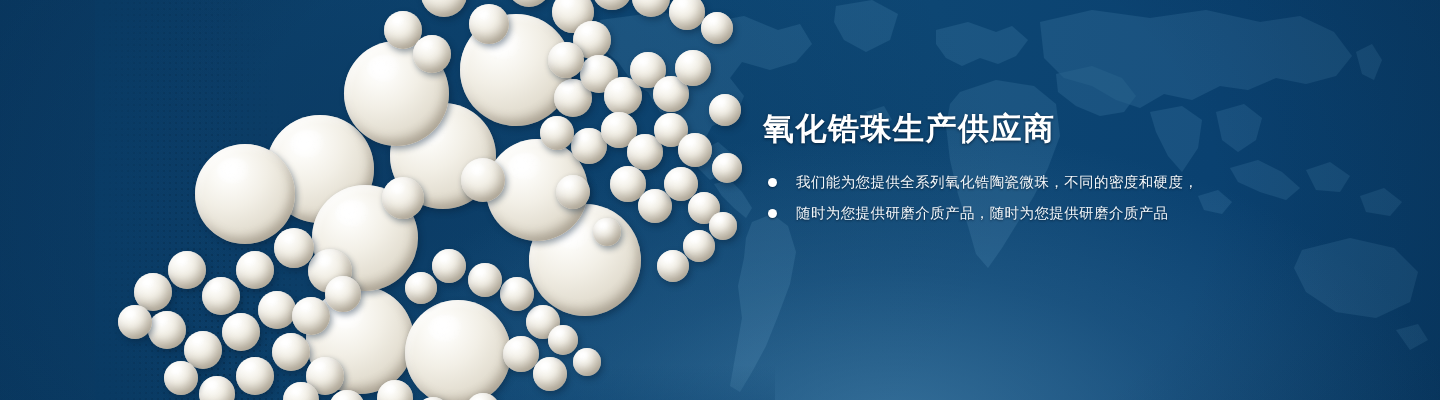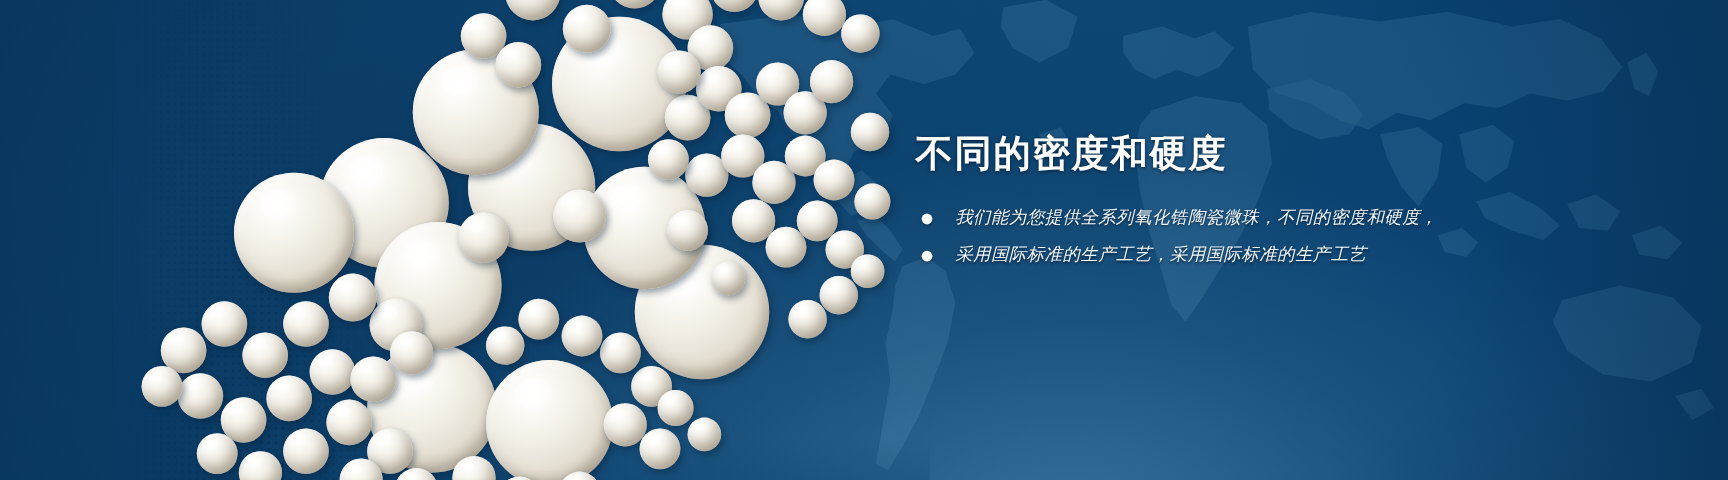--- a/index.html
+++ b/index.html
@@ -149,21 +149,20 @@
     text-shadow: 0 1px 3px rgba(2,20,40,0.75);
     white-space: nowrap;
   }
   .bullets {
     position: absolute;
     top: 170px;
     left: 5px;
     margin: 0;
     padding: 0;
     list-style: none;
-    font-style: italic;
   }
   .bullet {
     position: relative;
     padding-left: 28px;
     margin-bottom: 7px;
     font-size: 14.5px;
     line-height: 24px;
     color: #f3f7fa;
     letter-spacing: 0.4px;
     text-shadow: 0 1px 2px rgba(2,20,40,0.65);
@@ -323,27 +322,27 @@
         <div class="bead" style="left: 23px; top: 335px; width: 34px; height: 34px; z-index: 966;"></div>
         <div class="bead" style="left: 69px; top: 391px; width: 34px; height: 34px; z-index: 966;"></div>
       </div>
     <div class="halftone"></div>
     <div class="photo-fade"></div>
   </div>
 
   <div class="bg-vignette"></div>
 
   <div class="content">
-    <h1 class="headline">不同的密度和硬度</h1>
+    <h1 class="headline">氧化锆珠生产供应商</h1>
 
     <ul class="bullets" id="bullet-list">
         <li class="bullet">
           <span class="bullet-dot"></span>
           <span class="bullet-line">我们能为您提供全系列氧化锆陶瓷微珠，不同的密度和硬度，</span>
         </li>
         <li class="bullet">
           <span class="bullet-dot"></span>
-          <span class="bullet-line">采用国际标准的生产工艺，采用国际标准的生产工艺</span>
+          <span class="bullet-line">随时为您提供研磨介质产品，随时为您提供研磨介质产品</span>
         </li>
       </ul>
   </div>
 
 </div>
 
 </body></html>

